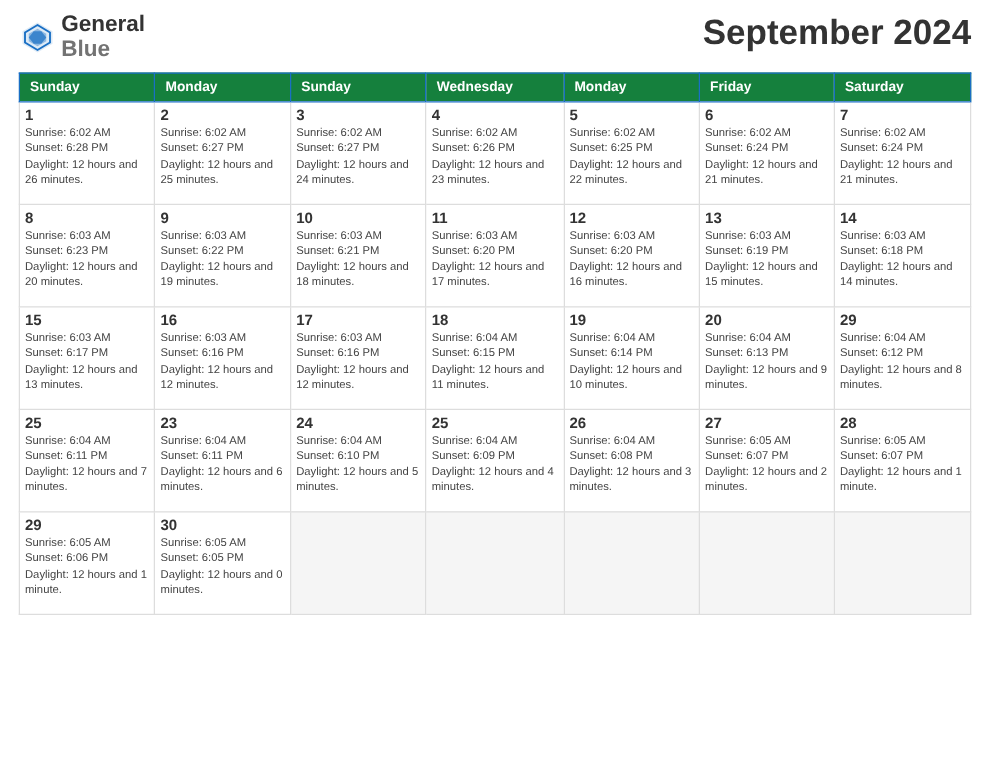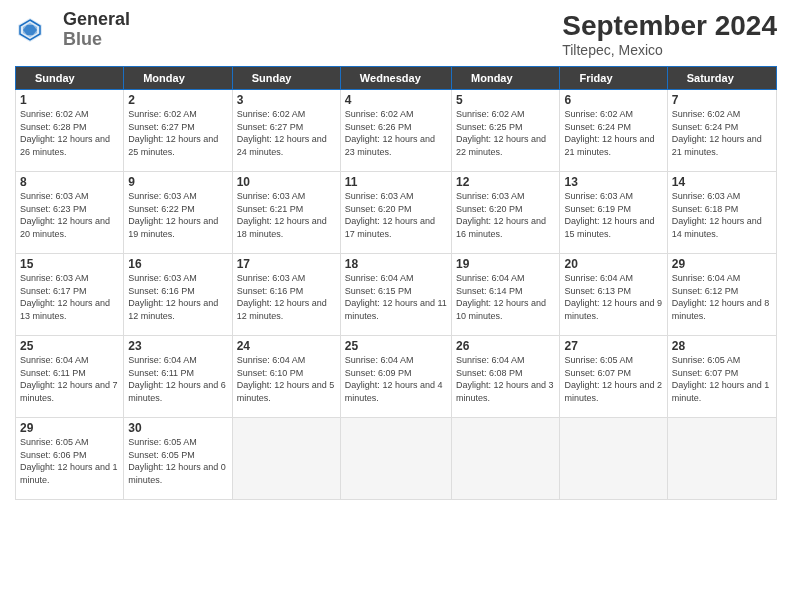--- a/index.html
+++ b/index.html
@@ -18,21 +18,21 @@
     }
     .header {
       display: flex;
       justify-content: space-between;
       align-items: flex-start;
       margin-bottom: 8px;
     }
     .logo {
       display: flex;
       align-items: center;
-      gap: 18px;
+      gap: 4px;
     }
     .logo-text {
       font-size: 18px;
       font-weight: bold;
       line-height: 1.1;
     }
     .logo-general { color: #333; }
     .logo-blue { color: #737373; }
     .logo-icon {
       width: 30px;
@@ -49,23 +49,23 @@
     .location {
       font-size: 14px;
       color: #555;
     }
     .calendar {
       width: 100%;
       border-collapse: collapse;
       font-size: 9.5px;
     }
     .calendar th {
-      background: #404040;
+      background: #15803d;
       color: #fff;
-      padding: 5px 19px;
+      padding: 5px 8px;
       text-align: left;
       font-size: 11px;
       font-weight: bold;
       border: 1px solid #1a6fc4;
     }
     .calendar td {
       border: 1px solid #ddd;
       padding: 3px 4px;
       vertical-align: top;
       width: 113px;
@@ -100,21 +100,20 @@
         <polygon points="15,8 22,12 22,18 15,22 8,18 8,12" fill="#1a6fc4" opacity="0.4"></polygon>
         <path d="M12,10 L18,10 L22,15 L18,20 L12,20 L8,15 Z" fill="#1a6fc4" opacity="0.7"></path>
       </svg>
       <div class="logo-text">
         <span class="logo-general">General</span><br>
         <span class="logo-blue">Blue</span>
       </div>
     </div>
     <div class="title-block">
       <div class="month-title">September 2024</div>
-      <div class="location">Tiltepec, Mexico</div>
     </div>
   </div>
 
   <table class="calendar">
     <thead>
       <tr>
         <th>Sunday</th>
         <th>Monday</th>
         <th>Sunday</th>
         <th>Wednesday</th>

